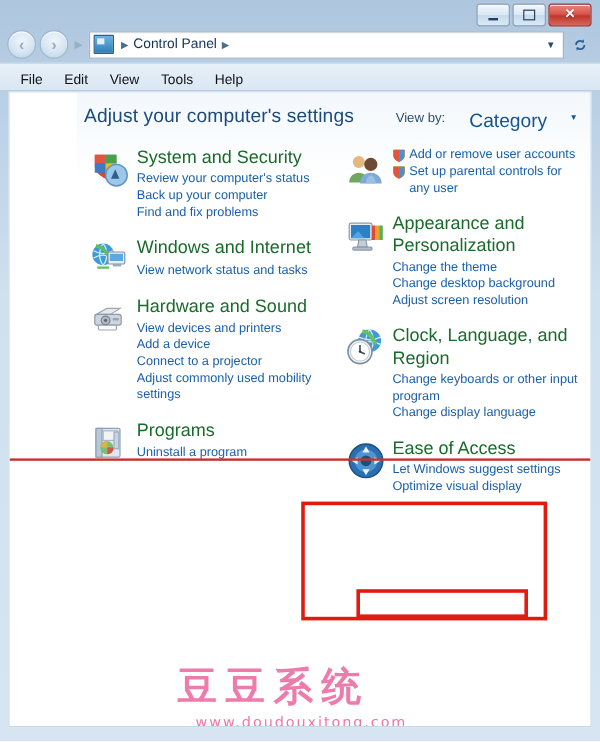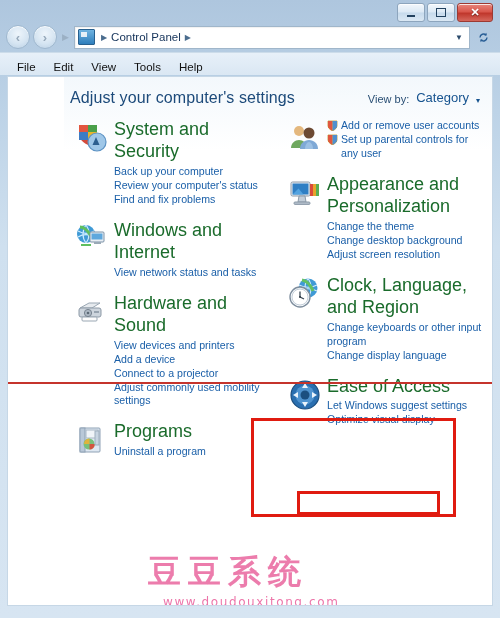--- a/index.html
+++ b/index.html
@@ -91,33 +91,33 @@
     background:#fff;border:1px solid #c6d7e6;overflow:hidden;
   }
   .sidebar{position:absolute;left:0;top:0;bottom:0;width:56px;background:#fff;}
   .main{
     position:absolute;left:56px;right:0;top:0;bottom:0;
     background:linear-gradient(to bottom,#f3f8fc 0%,#ffffff 14%,#ffffff 100%);
     padding:0;
   }
   .header-row{display:flex;align-items:baseline;padding:12px 12px 0 6px;}
   .page-title{font-size:16px;color:#1c4a7a;letter-spacing:.1px;}
-  .viewby{margin-left:auto;display:flex;align-items:flex-end;gap:7px;}
+  .viewby{margin-left:auto;display:flex;align-items:flex-start;gap:20px;}
   .viewby .lbl{font-size:11px;color:#2a4f74;}
-  .viewby .val{font-size:13px;color:#16538f;}
+  .viewby .val{font-size:16px;color:#16538f;}
   .viewby .car{font-size:8px;color:#16538f;}
   .grid{
     display:flex;padding:12px 4px 0 6px;gap:8px;
   }
   .col{width:50%;}
   .cat{display:flex;margin-bottom:13px;}
   .cat-icon{width:44px;flex:none;padding-top:2px;display:flex;justify-content:center;}
   .cat-body{flex:1;min-width:0;}
   .cat-title{
-    font-size:18px;color:#1a6b2b;line-height:1.22;margin-bottom:2px;
+    font-size:15px;color:#1a6b2b;line-height:1.22;margin-bottom:2px;
   }
   .cat-link{
     font-size:10.6px;color:#1a5fa8;line-height:1.32;white-space:normal;
   }
   .cat-link.shield{display:flex;align-items:flex-start;gap:3px;}
   .shield-ic{width:11px;height:11px;flex:none;margin-top:1px;}
   
   .red-line{
     position:absolute;left:0;right:0;top:305px;height:2px;background:#c5342c;z-index:40;
   }
@@ -217,22 +217,22 @@
                   <path d="M13 4h9v7h-9z" fill="#4aa04a"></path>
                   <path d="M4 11h9v8H4z" fill="#3d7cc4"></path>
                   <path d="M13 11h9v8h-9z" fill="#e8b62c"></path>
                   <circle cx="22" cy="21" r="9" fill="#9fc7e8"></circle>
                   <circle cx="22" cy="21" r="9" fill="none" stroke="#5d93c4" stroke-width="1.2"></circle>
                   <path d="M17.5 24l3.5-8 3.5 8z" fill="#2d5f8f"></path>
                 </svg>
               </div>
               <div class="cat-body">
                 <div class="cat-title">System and Security</div>
+                <div class="cat-link">Review your computer's status</div>
                 <div class="cat-link">Back up your computer</div>
-                <div class="cat-link">Review your computer's status</div>
                 <div class="cat-link">Find and fix problems</div>
               </div>
             </div>
             <div class="cat">
               <div class="cat-icon">
                 <svg width="34" height="34" viewBox="0 0 34 34">
                   <circle cx="11" cy="12" r="9" fill="#3f9ad6"></circle>
                   <path d="M3 9c5 3 11 3 16 0M3 15c5-3 11-3 16 0" stroke="#cdebff" stroke-width="1.1" fill="none"></path>
                   <path d="M11 3c-4 5-4 13 0 18M11 3c4 5 4 13 0 18" stroke="#cdebff" stroke-width="1.1" fill="none"></path>
                   <path d="M5 5c4 0 8 4 11 9" stroke="#5fbf5f" stroke-width="3" fill="none"></path>

